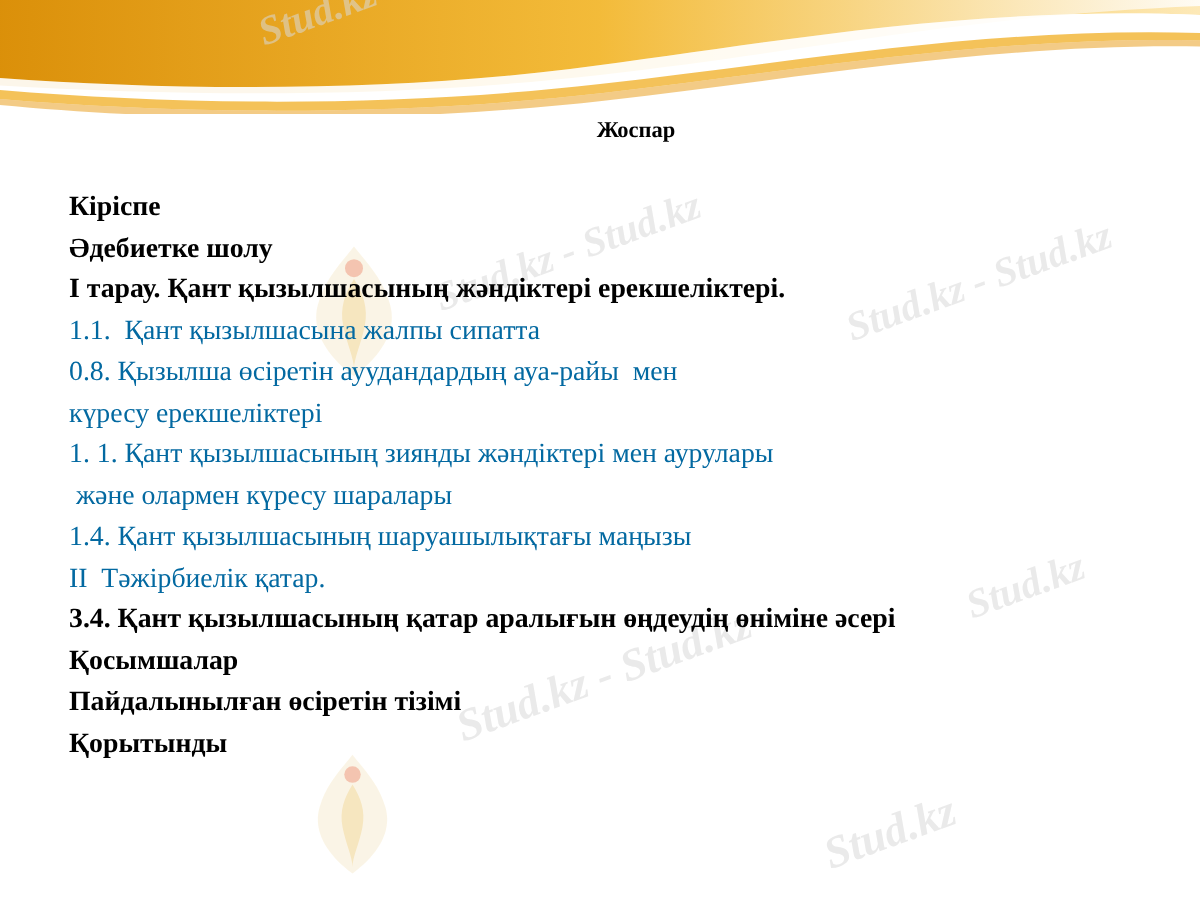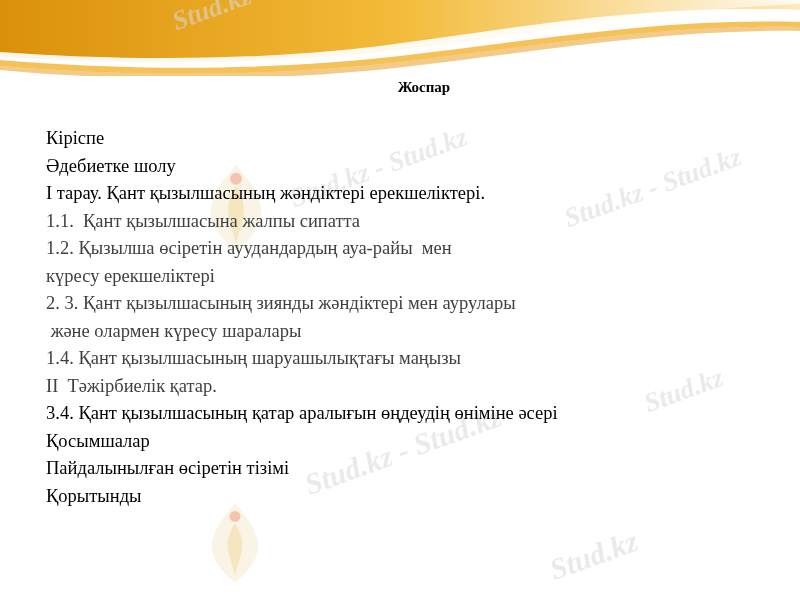--- a/index.html
+++ b/index.html
@@ -93,25 +93,25 @@
   }
   .body-list {
     position: absolute;
     top: 125px;
     left: 46px;
     width: 720px;
   }
   .line {
     font-size: 18.5px;
     line-height: 27.5px;
-    color: #404040;
+    color: #0369a1;
     white-space: pre;
   }
   .line.bold {
-    font-weight: normal;
+    font-weight: bold;
     color: #000000;
   }
 </style>
 </head>
 <body>
 
 <div class="slide">
 
   <div class="banner">
     <svg width="800" height="80" viewBox="0 0 800 80" xmlns="http://www.w3.org/2000/svg">
@@ -155,23 +155,23 @@
     <div class="wm wm-6">Stud.kz</div>
   </div>
 
   <div class="content">
     <div class="slide-title">Жоспар</div>
     <div class="body-list">
         <div class="line bold">Кіріспе</div>
         <div class="line bold">Әдебиетке шолу</div>
         <div class="line bold">I тарау. Қант қызылшасының жәндіктері ерекшеліктері.</div>
         <div class="line">1.1.  Қант қызылшасына жалпы сипатта</div>
-        <div class="line">1.2. Қызылша өсіретін ауудандардың ауа-райы  мен</div>
+        <div class="line">0.8. Қызылша өсіретін ауудандардың ауа-райы  мен</div>
         <div class="line">күресу ерекшеліктері</div>
-        <div class="line">2. 3. Қант қызылшасының зиянды жәндіктері мен аурулары</div>
+        <div class="line">1. 1. Қант қызылшасының зиянды жәндіктері мен аурулары</div>
         <div class="line"> және олармен күресу шаралары</div>
         <div class="line">1.4. Қант қызылшасының шаруашылықтағы маңызы</div>
         <div class="line">II  Тәжірбиелік қатар.</div>
         <div class="line bold">3.4. Қант қызылшасының қатар аралығын өңдеудің өніміне әсері</div>
         <div class="line bold">Қосымшалар</div>
         <div class="line bold">Пайдалынылған өсіретін тізімі</div>
         <div class="line bold">Қорытынды</div>
       </div>
   </div>
 

